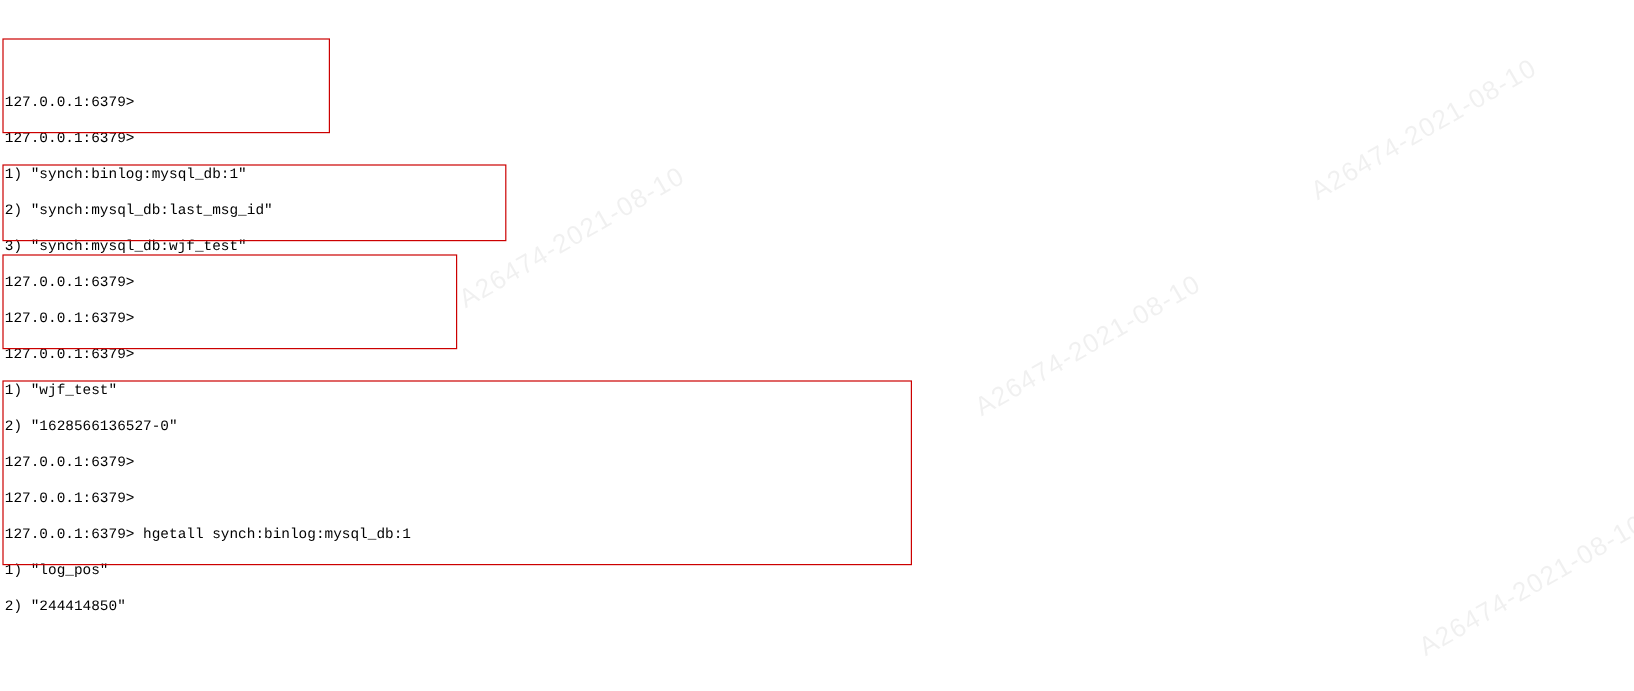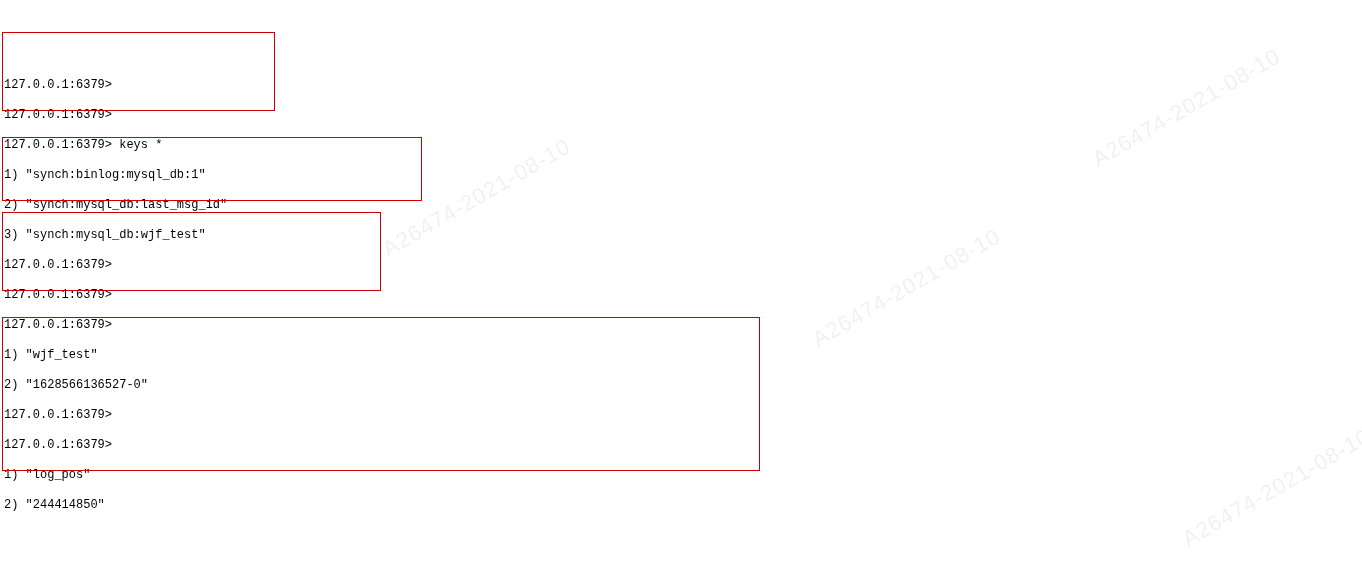--- a/index.html
+++ b/index.html
@@ -33,31 +33,31 @@
   }
 </style>
 </head>
 <body>
 
 
 
 <div class="term">
 <div>127.0.0.1:6379&gt;</div>
 <div>127.0.0.1:6379&gt;</div>
-<div>127.0.0.1:6379&gt; keys *</div>
 <div>1) "synch:binlog:mysql_db:1"</div>
 <div>2) "synch:mysql_db:last_msg_id"</div>
 <div>3) "synch:mysql_db:wjf_test"</div>
 <div>127.0.0.1:6379&gt;</div>
 <div>127.0.0.1:6379&gt;</div>
 <div>127.0.0.1:6379&gt;</div>
 <div>1) "wjf_test"</div>
 <div>2) "1628566136527-0"</div>
 <div>127.0.0.1:6379&gt;</div>
 <div>127.0.0.1:6379&gt;</div>
+<div>127.0.0.1:6379&gt; hgetall synch:binlog:mysql_db:1</div>
 <div>1) "log_pos"</div>
 <div>2) "244414850"</div>
 
 
 
 
 
 
 
 

